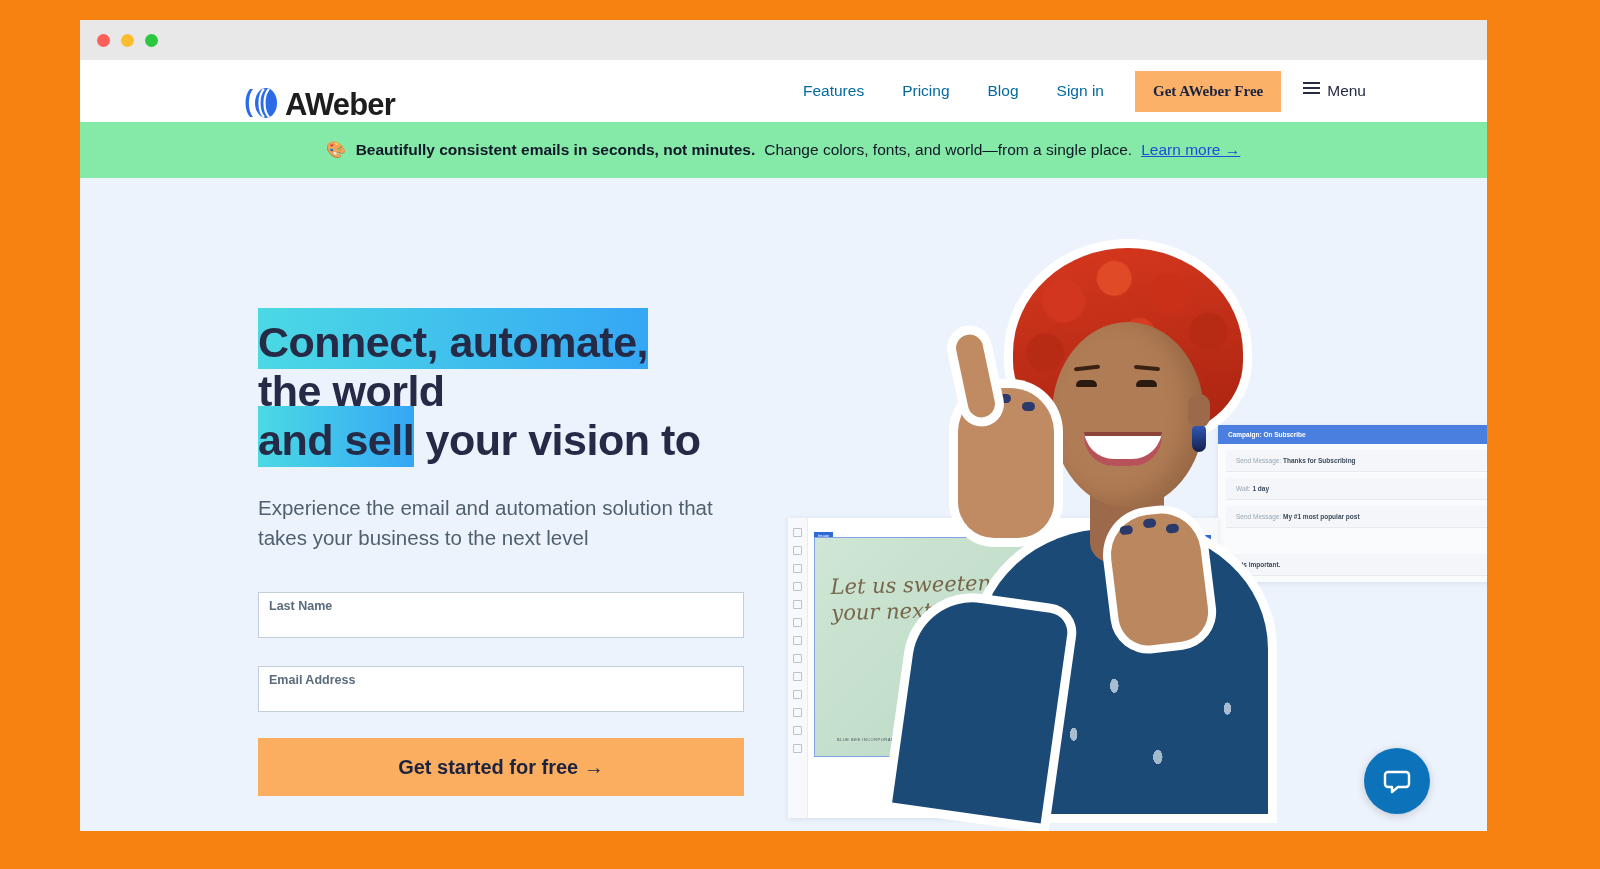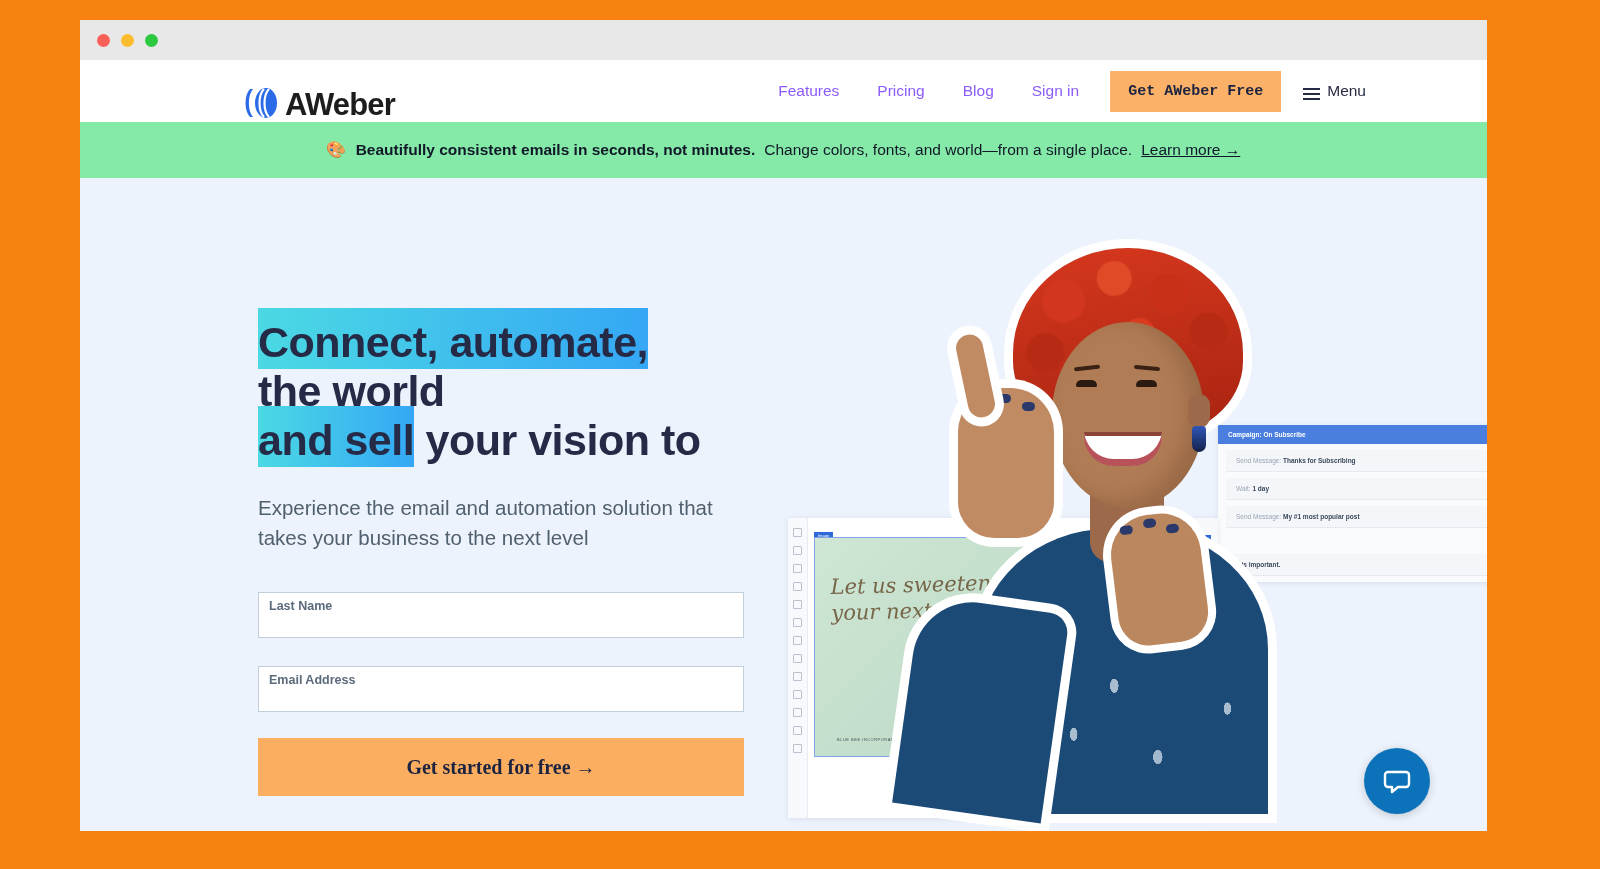--- a/index.html
+++ b/index.html
@@ -59,40 +59,40 @@
   }
   .nav-right {
     margin-left: auto;
     display: flex;
     align-items: center;
     gap: 0;
     margin-right: 81px;
   }
   .nav-link {
     font-size: 15.5px;
-    color: #8b5cf6;
+    color: #0369a1;
     padding: 0 19px;
     white-space: nowrap;
     cursor: pointer;
   }
   .nav-cta {
     background: #FBB268;
     color: #1C2340;
     font-size: 15px;
     font-weight: bold;
     padding: 12px 18px;
     border: none;
     margin-left: 12px;
     cursor: pointer;
     white-space: nowrap;
-    font-family: Liberation Mono, monospace;
+    font-family: Liberation Serif, serif;
   }
   .nav-menu {
     display: flex;
-    align-items: flex-end;
+    align-items: flex-start;
     gap: 7px;
     margin-left: 22px;
     cursor: pointer;
   }
   .hamburger { display: flex; flex-direction: column; gap: 3px; }
   .hamburger span { display: block; width: 17px; height: 2px; background: #262B44; }
   .nav-menu-label { font-size: 15.5px; color: #262B44; }
 
   
   .banner {
@@ -103,21 +103,21 @@
     justify-content: center;
     gap: 9px;
     flex: 0 0 auto;
     font-size: 15.5px;
     color: #111828;
   }
   .banner-emoji { font-size: 16px; line-height: 1; }
   .banner-bold { font-weight: bold; text-align: center; }
   .banner-link {
     text-decoration: underline;
-    color: #0f172a;
+    color: #1d4ed8;
     cursor: pointer;
   }
 
   
   .hero {
     flex: 1 1 auto;
     background: #EDF3FC;
     position: relative;
     overflow: hidden;
   }
@@ -181,21 +181,21 @@
   .cta {
     margin-top: 26px;
     width: 486px;
     height: 58px;
     background: #FBAD60;
     border: none;
     color: #1C2340;
     font-size: 20px;
     font-weight: bold;
     cursor: pointer;
-    font-family: Liberation Serif, serif;
+    font-family: Liberation Sans, sans-serif;
   }
 
   
   .hero-art {
     position: absolute;
     left: 700px; top: 0;
     width: 707px; height: 633px;
   }
   
   .auto-panel {

